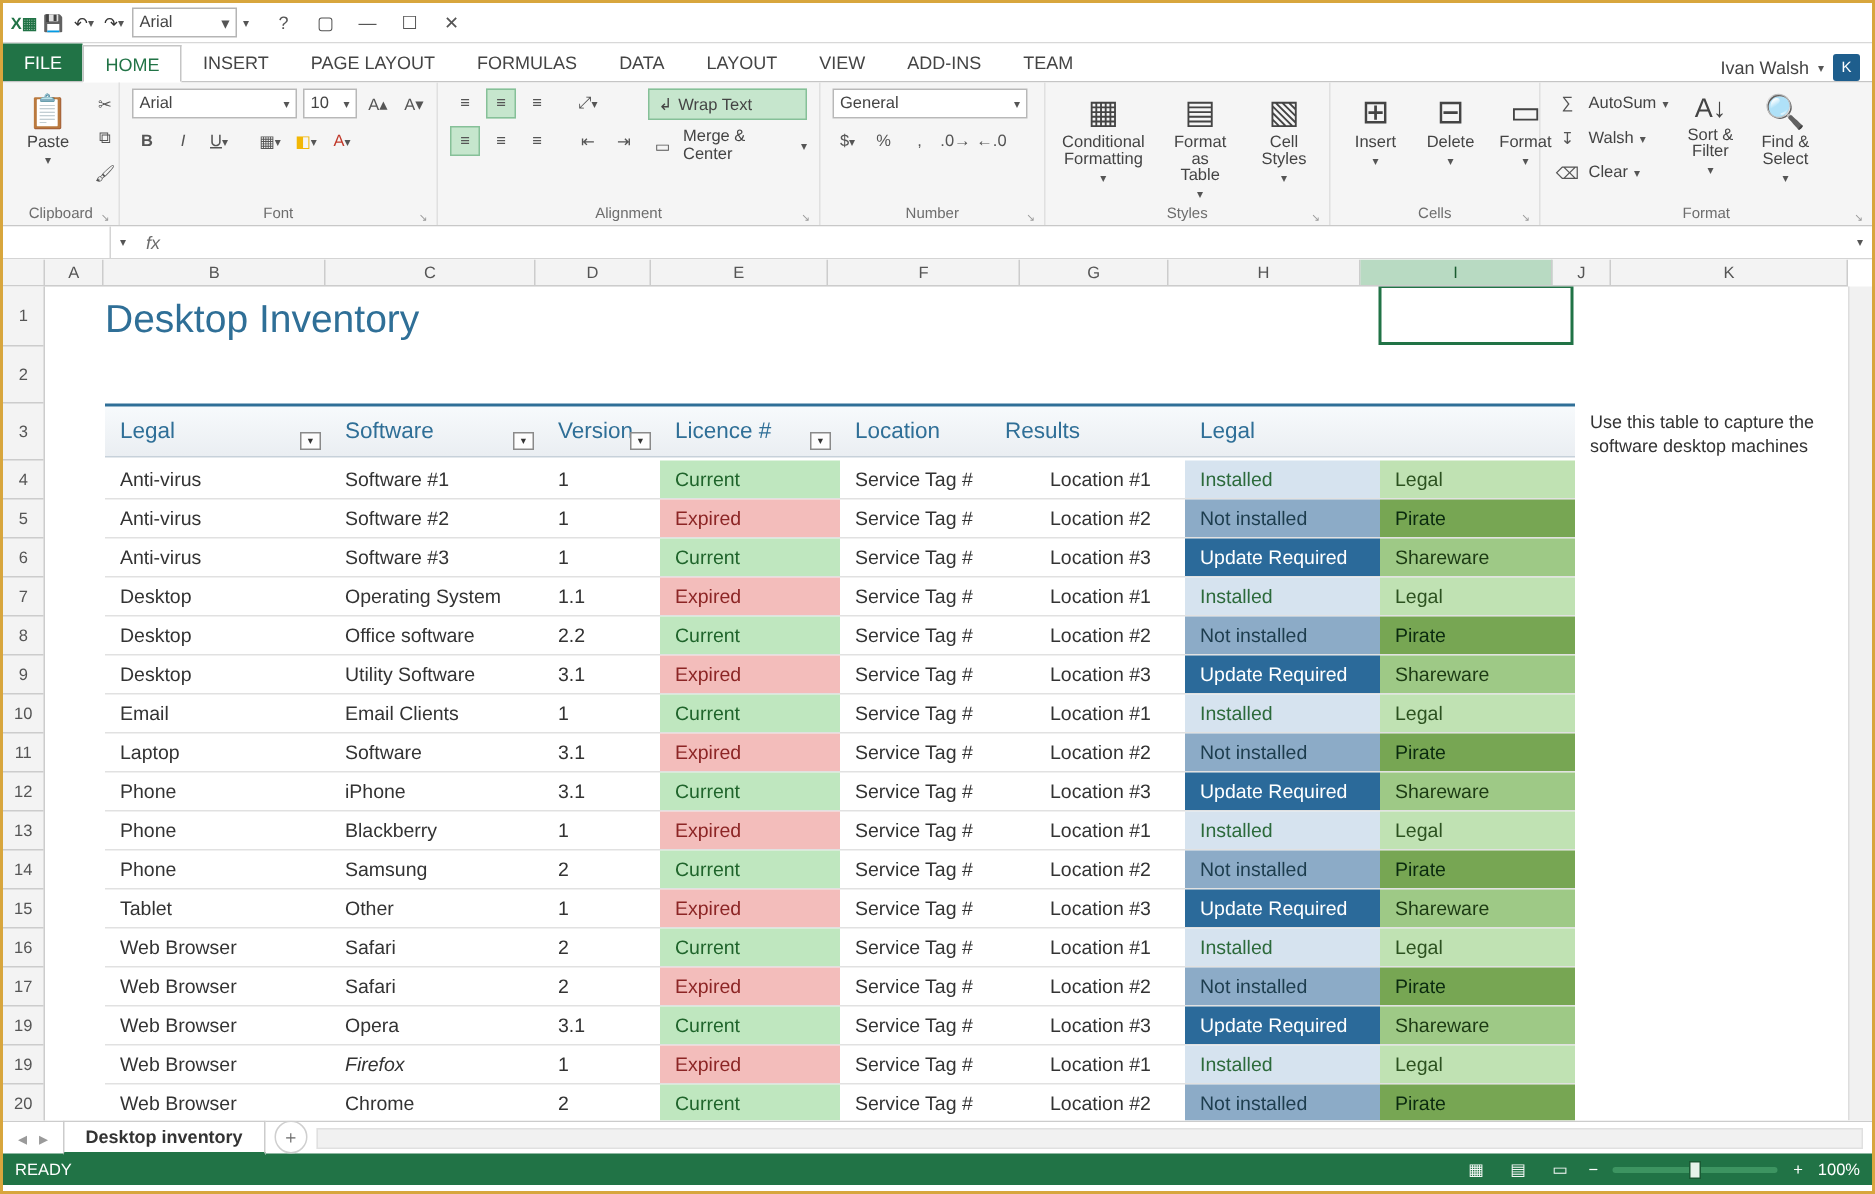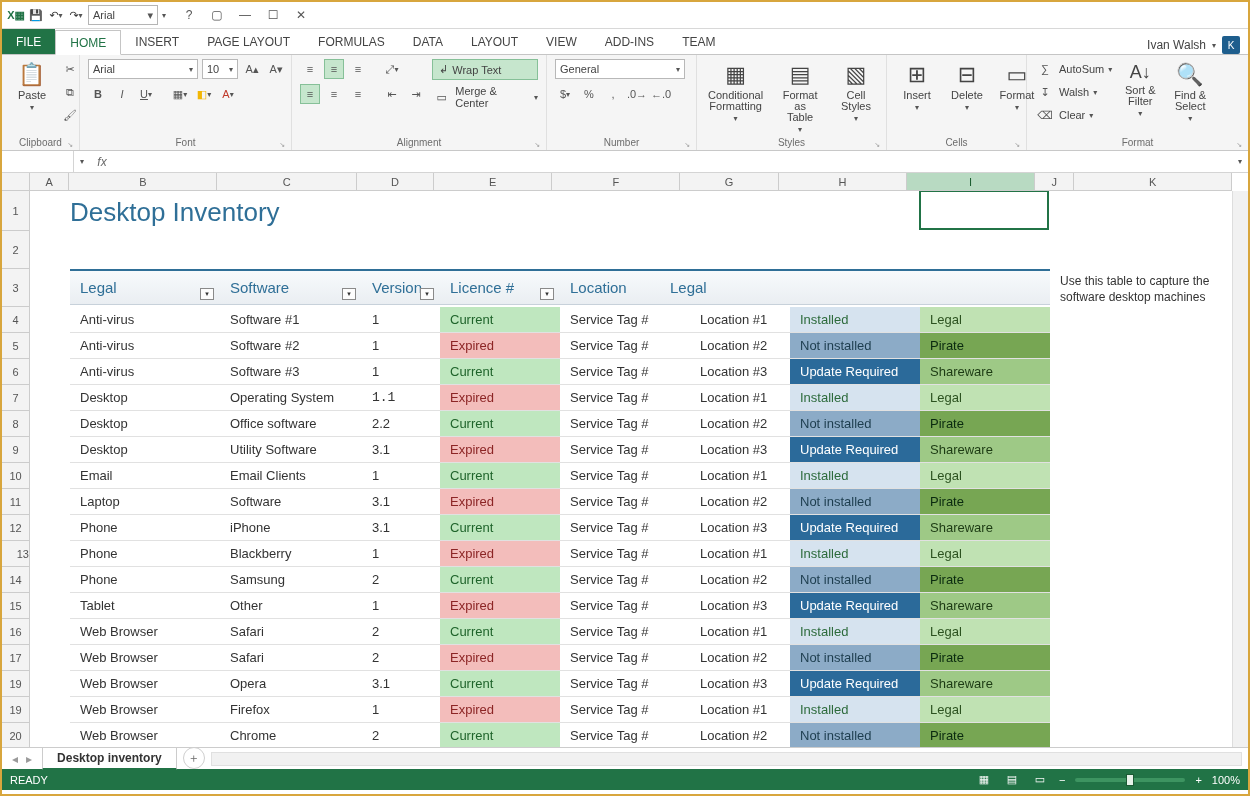--- a/index.html
+++ b/index.html
@@ -368,21 +368,21 @@
       <div class="rh" style="height: 38px; line-height: 38px;">3</div>
       <div class="rh" style="height: 26px; line-height: 26px;">4</div>
       <div class="rh" style="height: 26px; line-height: 26px;">5</div>
       <div class="rh" style="height: 26px; line-height: 26px;">6</div>
       <div class="rh" style="height: 26px; line-height: 26px;">7</div>
       <div class="rh" style="height: 26px; line-height: 26px;">8</div>
       <div class="rh" style="height: 26px; line-height: 26px;">9</div>
       <div class="rh" style="height: 26px; line-height: 26px;">10</div>
       <div class="rh" style="height: 26px; line-height: 26px;">11</div>
       <div class="rh" style="height: 26px; line-height: 26px;">12</div>
-      <div class="rh" style="height: 26px; line-height: 26px; text-align: right;">13</div>
+      <div class="rh" style="height: 26px; line-height: 26px;">13</div>
       <div class="rh" style="height: 26px; line-height: 26px;">14</div>
       <div class="rh" style="height: 26px; line-height: 26px;">15</div>
       <div class="rh" style="height: 26px; line-height: 26px;">16</div>
       <div class="rh" style="height: 26px; line-height: 26px;">17</div>
       <div class="rh" style="height: 26px; line-height: 26px;">19</div>
       <div class="rh" style="height: 26px; line-height: 26px;">19</div>
       <div class="rh" style="height: 26px; line-height: 26px;">20</div>
     </div>
   <div class="cells" id="cells">
     <div class="doc-title">Desktop Inventory</div>
@@ -400,20 +400,23 @@
           <span class="filter-tri">▾</span>
         </div>
         <div class="hdr-cell" style="width: 120px; text-align: center;">
           <span>Licence #</span>
           <span class="filter-tri">▾</span>
         </div>
         <div class="hdr-cell" style="width: 100px;">
           <span>Location</span>
         </div>
         <div class="hdr-cell" style="width: 130px;">
+          <span>Results</span>
+        </div>
+        <div class="hdr-cell" style="width: 130px;">
           <span>Legal</span>
         </div>
       </div>
       <div class="tbl" style="top: 116px;">
         <div class="trow">
           <div class="tc" style="width: 150px;">Anti-virus</div>
           <div class="tc" style="width: 142px;">Software #1</div>
           <div class="tc" style="width: 78px;">1</div>
           <div class="tc" style="width: 120px; background: rgb(191, 231, 191); color: rgb(31, 100, 43);">Current</div>
           <div class="tc" style="width: 130px;">Service Tag #</div>
@@ -437,21 +440,21 @@
           <div class="tc" style="width: 78px;">1</div>
           <div class="tc" style="width: 120px; background: rgb(191, 231, 191); color: rgb(31, 100, 43);">Current</div>
           <div class="tc" style="width: 130px;">Service Tag #</div>
           <div class="tc" style="width: 100px;">Location #3</div>
           <div class="tc" style="width: 130px; background: rgb(43, 106, 154); color: rgb(255, 255, 255);">Update Required</div>
           <div class="tc" style="width: 130px; background: rgb(158, 201, 134); color: rgb(28, 58, 19);">Shareware</div>
         </div>
         <div class="trow">
           <div class="tc" style="width: 150px;">Desktop</div>
           <div class="tc" style="width: 142px;">Operating System</div>
-          <div class="tc" style="width: 78px; font-family: Liberation Mono, monospace;">1.1</div>
+          <div class="tc" style="width: 78px;">1.1</div>
           <div class="tc" style="width: 120px; background: rgb(243, 189, 187); color: rgb(140, 37, 37);">Expired</div>
           <div class="tc" style="width: 130px;">Service Tag #</div>
           <div class="tc" style="width: 100px;">Location #1</div>
           <div class="tc" style="width: 130px; background: rgb(214, 227, 239); color: rgb(44, 106, 59);">Installed</div>
           <div class="tc" style="width: 130px; background: rgb(192, 226, 179); color: rgb(44, 82, 32);">Legal</div>
         </div>
         <div class="trow">
           <div class="tc" style="width: 150px;">Desktop</div>
           <div class="tc" style="width: 142px;">Office software</div>
           <div class="tc" style="width: 78px;">2.2</div>
@@ -556,21 +559,21 @@
           <div class="tc" style="width: 142px;">Opera</div>
           <div class="tc" style="width: 78px;">3.1</div>
           <div class="tc" style="width: 120px; background: rgb(191, 231, 191); color: rgb(31, 100, 43);">Current</div>
           <div class="tc" style="width: 130px;">Service Tag #</div>
           <div class="tc" style="width: 100px;">Location #3</div>
           <div class="tc" style="width: 130px; background: rgb(43, 106, 154); color: rgb(255, 255, 255);">Update Required</div>
           <div class="tc" style="width: 130px; background: rgb(158, 201, 134); color: rgb(28, 58, 19);">Shareware</div>
         </div>
         <div class="trow">
           <div class="tc" style="width: 150px;">Web Browser</div>
-          <div class="tc" style="width: 142px;">Firefox</div>
+          <div class="tc" style="width: 142px; font-style: italic;">Firefox</div>
           <div class="tc" style="width: 78px;">1</div>
           <div class="tc" style="width: 120px; background: rgb(243, 189, 187); color: rgb(140, 37, 37);">Expired</div>
           <div class="tc" style="width: 130px;">Service Tag #</div>
           <div class="tc" style="width: 100px;">Location #1</div>
           <div class="tc" style="width: 130px; background: rgb(214, 227, 239); color: rgb(44, 106, 59);">Installed</div>
           <div class="tc" style="width: 130px; background: rgb(192, 226, 179); color: rgb(44, 82, 32);">Legal</div>
         </div>
         <div class="trow">
           <div class="tc" style="width: 150px;">Web Browser</div>
           <div class="tc" style="width: 142px;">Chrome</div>

